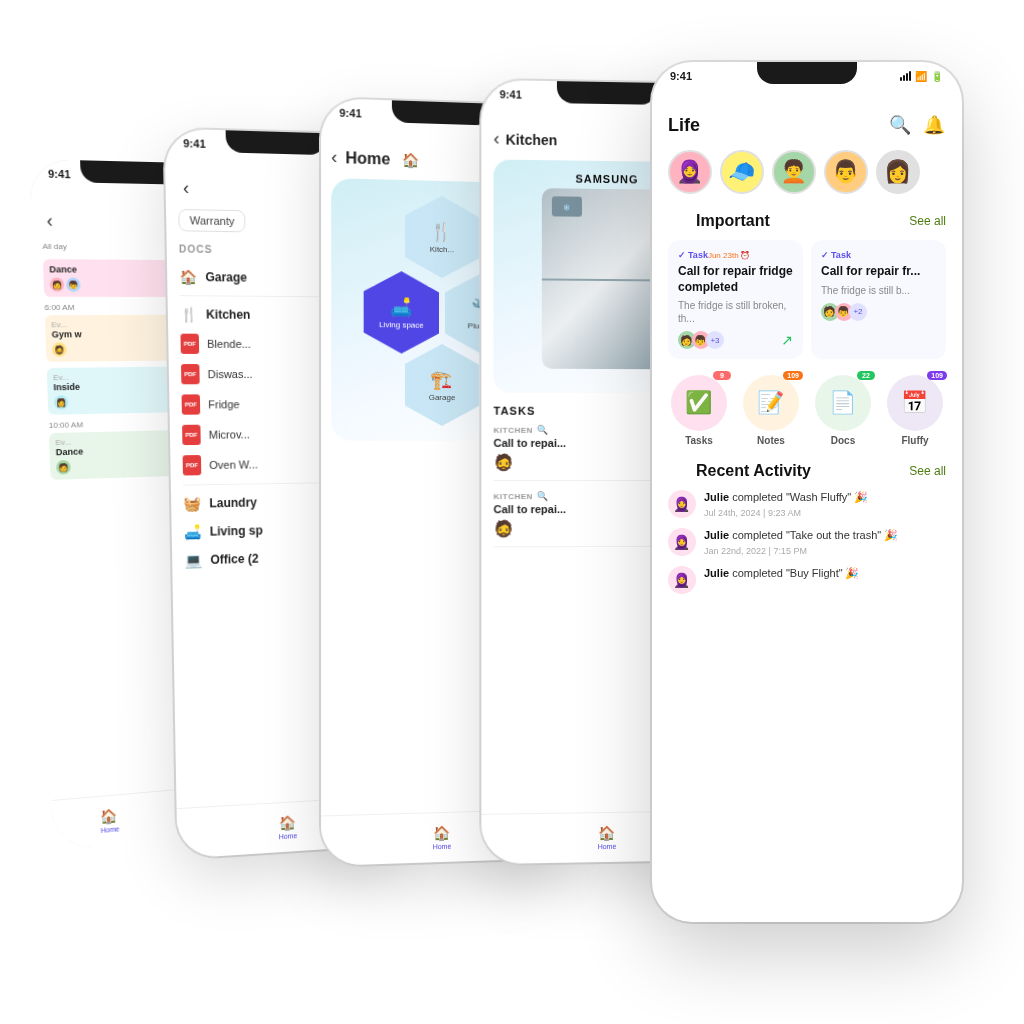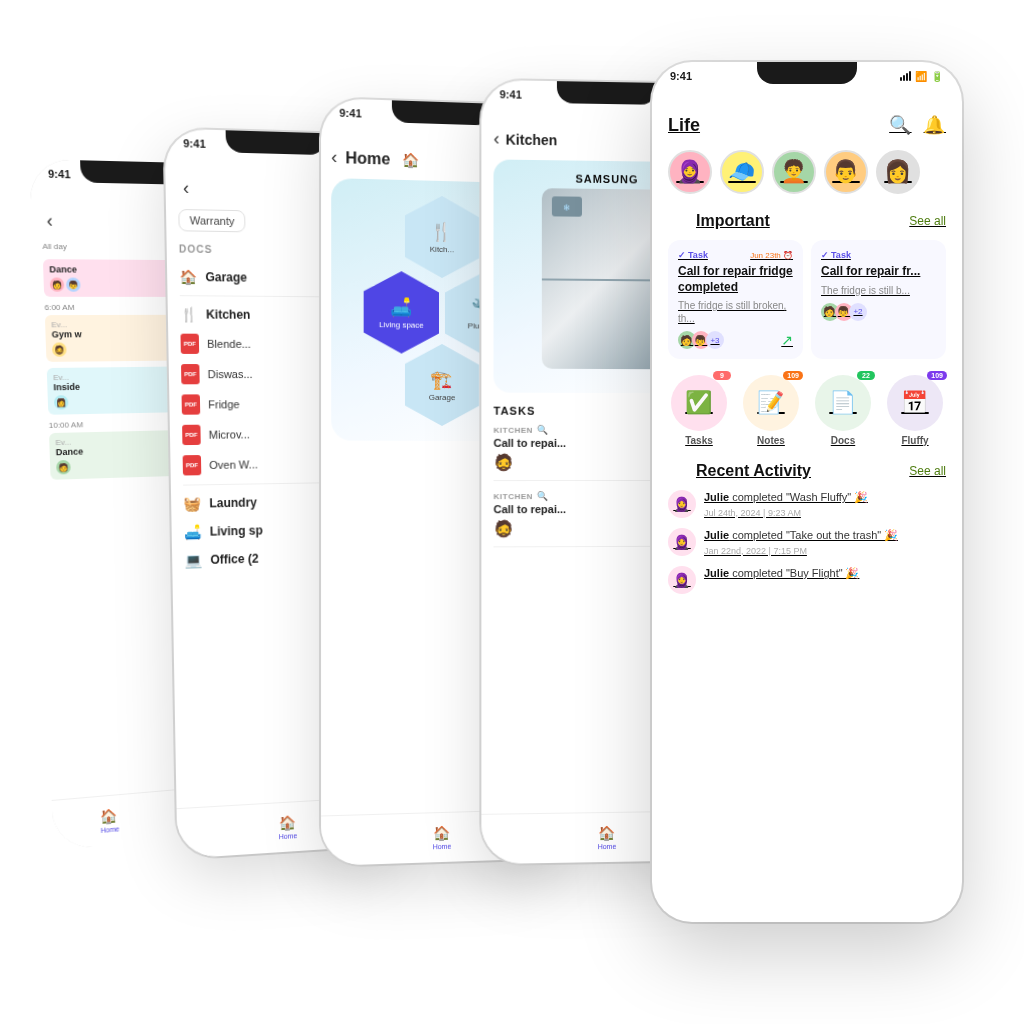--- a/index.html
+++ b/index.html
@@ -388,21 +388,20 @@
       font-weight: 600;
       color: #222;
       margin-top: 2px;
     }
 
     
     .phone5-content {
       padding: 32px 16px 20px;
       height: 100%;
       overflow: hidden;
-      text-decoration: underline;
     }
 
     .life-header {
       display: flex;
       align-items: center;
       justify-content: space-between;
       margin-bottom: 14px;
     }
 
     .life-title {
@@ -474,21 +473,20 @@
     .task-card {
       flex: 1;
       background: #f8f8ff;
       border-radius: 12px;
       padding: 10px;
       min-height: 100px;
     }
 
     .card-meta {
       display: flex;
-      justify-content: space-between;
       align-items: center;
       margin-bottom: 4px;
     }
 
     .card-type {
       font-size: 9px;
       color: #5b50e8;
       font-weight: 600;
     }
 

